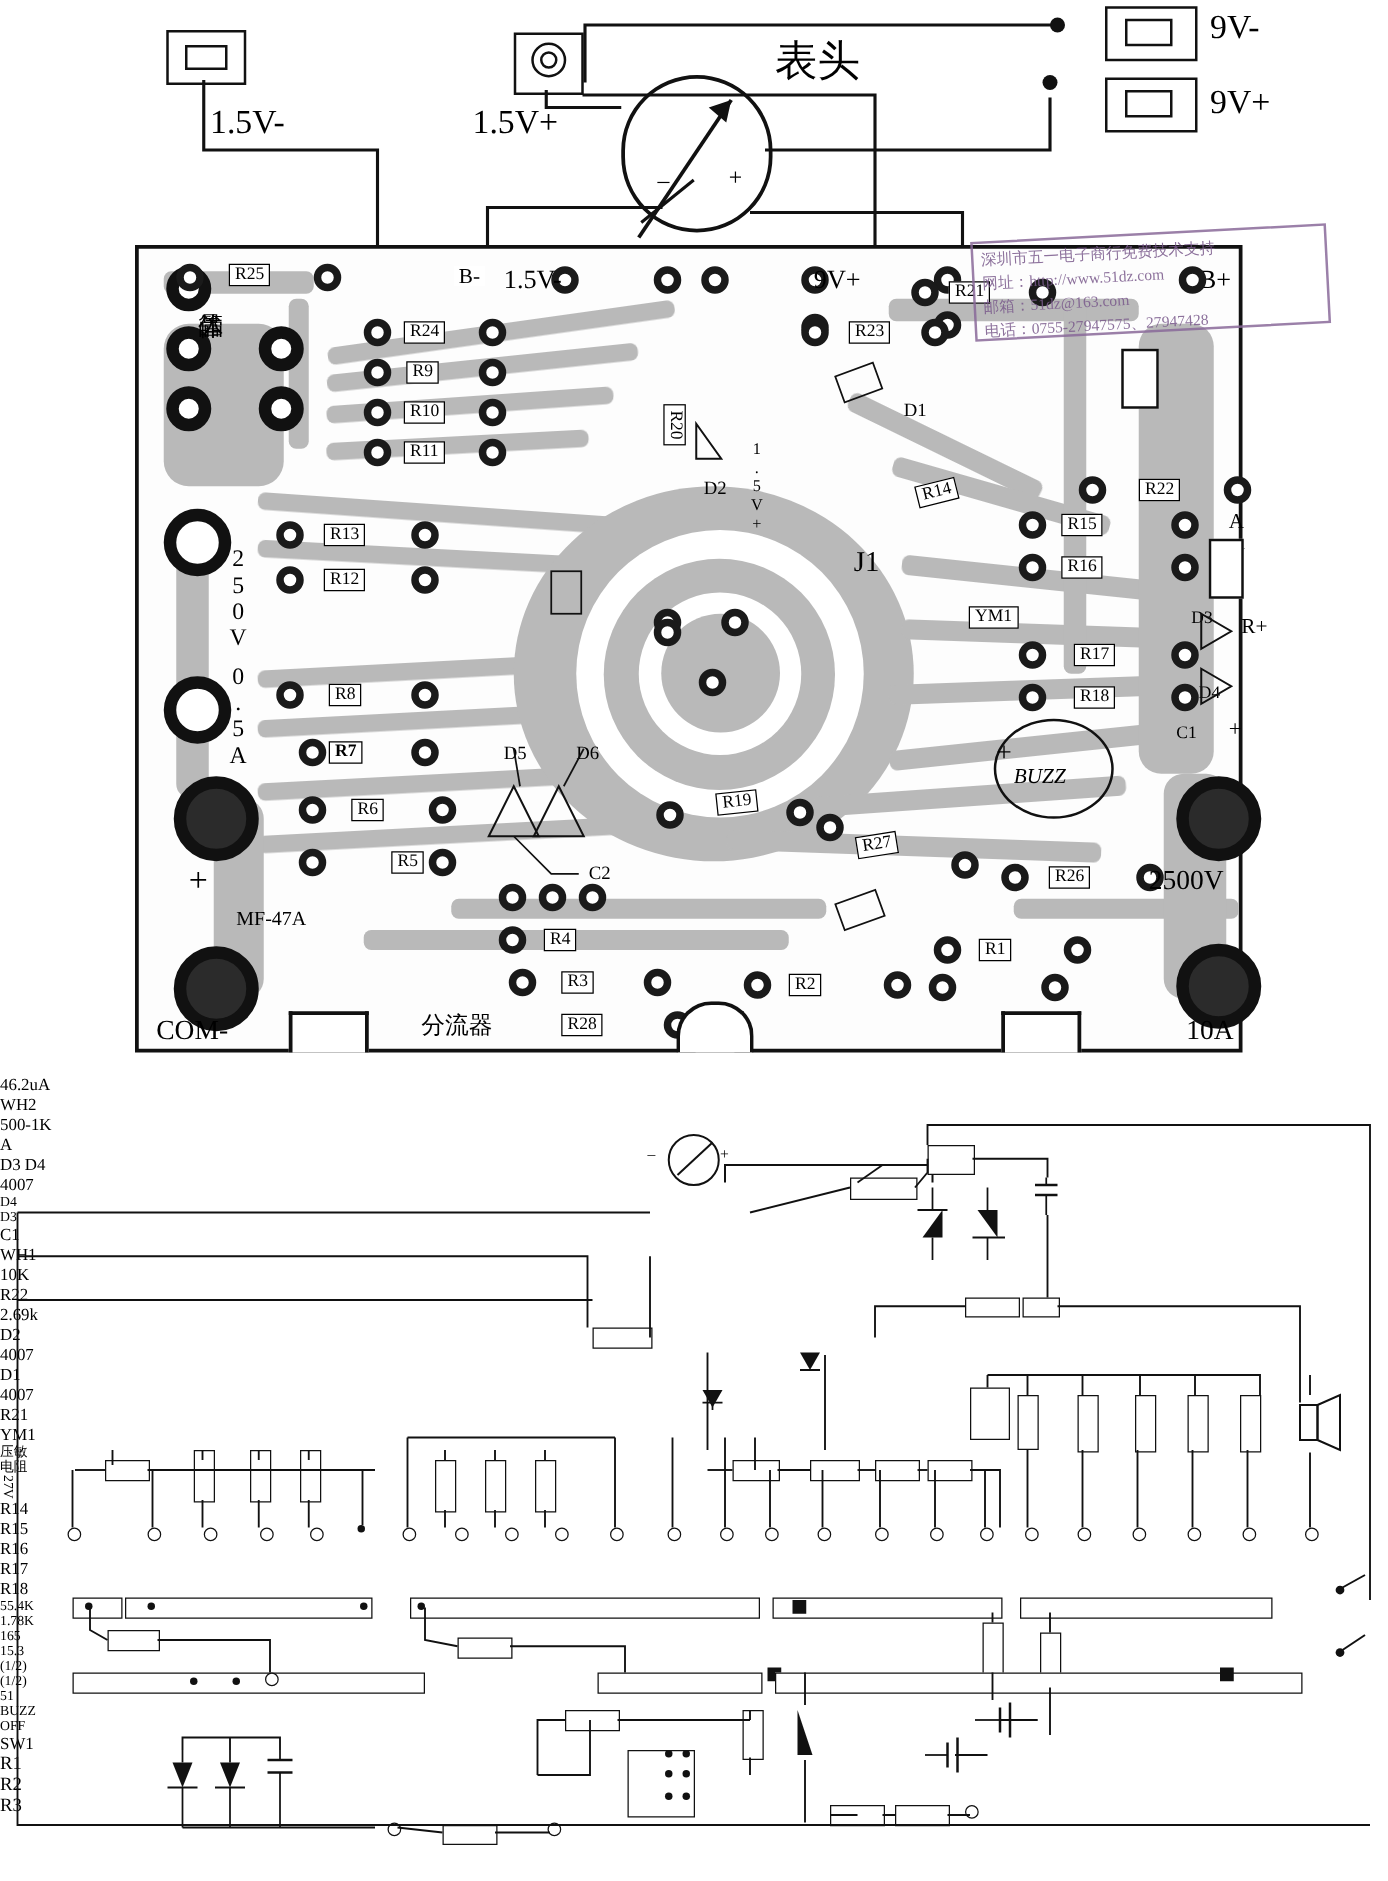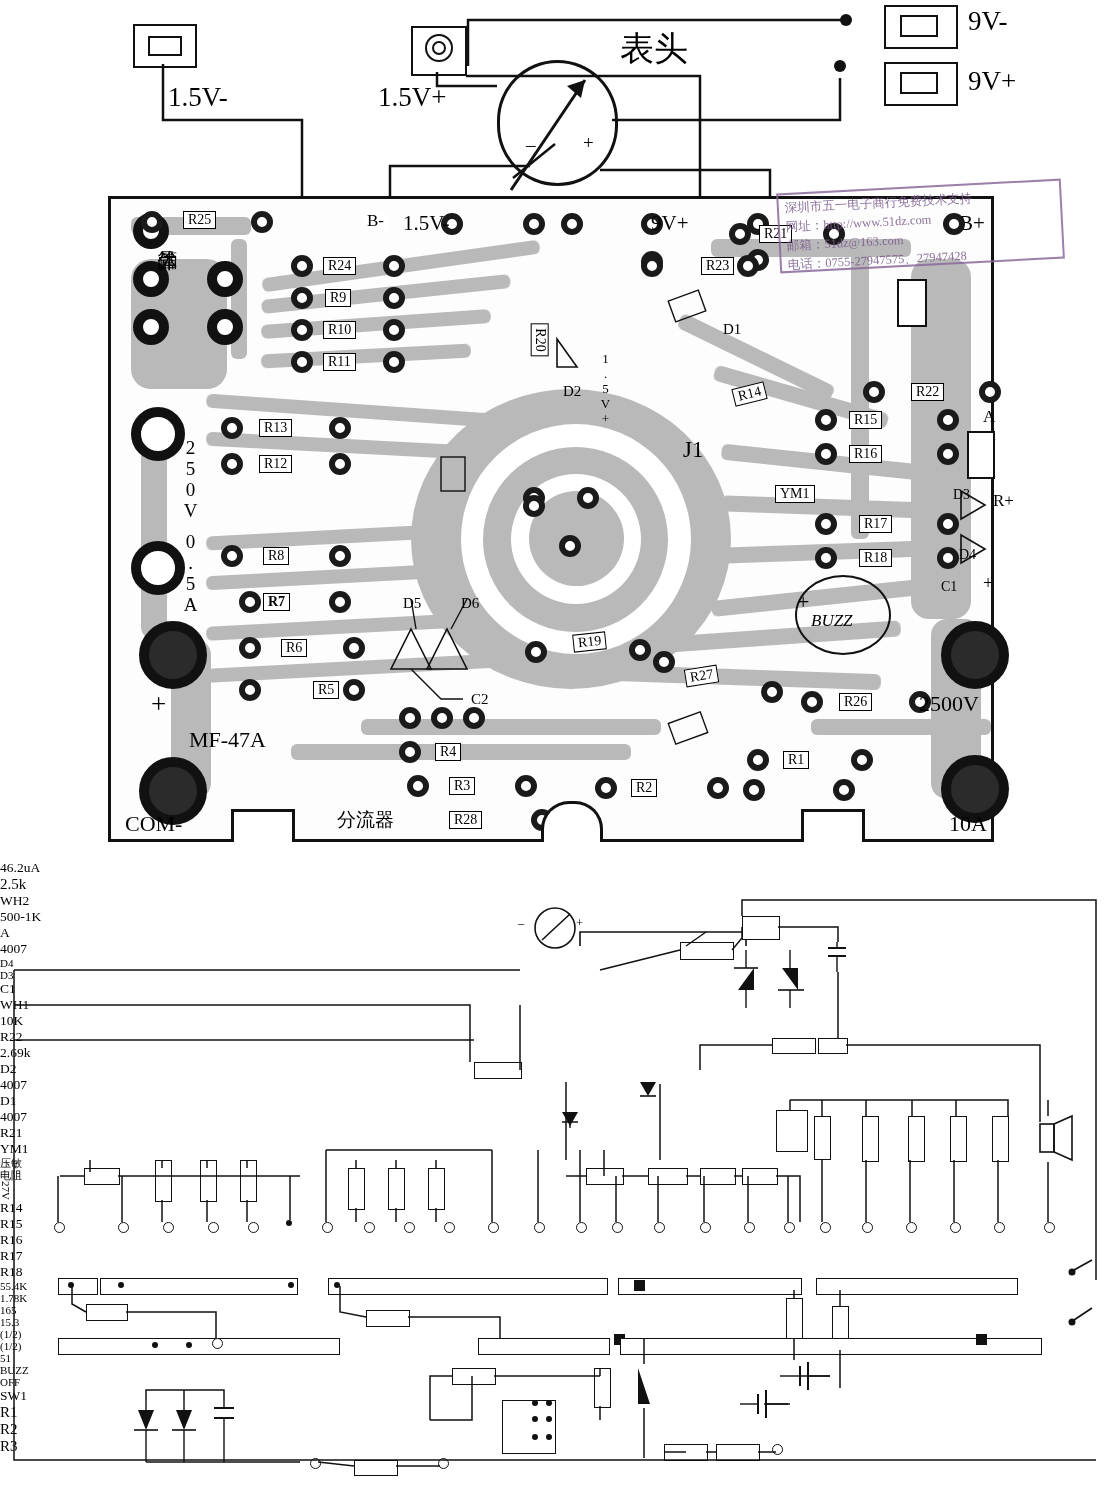--- a/index.html
+++ b/index.html
@@ -164,21 +164,21 @@
       <div class="label" style="left:520px;top:580px;">R2</div>
       <div class="label" style="left:672px;top:552px;">R1</div>
       <div class="label" style="left:728px;top:494px;">R26</div>
       <div class="label" style="left:574px;top:468px;transform:rotate(-9deg);">R27</div>
       <div class="label" style="left:462px;top:434px;transform:rotate(-6deg);">R19</div>
       <div class="label" style="left:748px;top:350px;">R18</div>
       <div class="label" style="left:748px;top:316px;">R17</div>
       <div class="label" style="left:738px;top:246px;">R16</div>
       <div class="label" style="left:738px;top:212px;">R15</div>
       <div class="label" style="left:800px;top:184px;">R22</div>
-      <div class="label" style="left:590px;top:58px;">R23</div>
+      <div class="label" style="left:568px;top:58px;">R23</div>
       <div class="label" style="left:648px;top:26px;">R21</div>
       <div class="label" style="left:412px;top:132px;transform:rotate(90deg);">R20</div>
       <div class="label" style="left:622px;top:186px;transform:rotate(-14deg);">R14</div>
 
       <div class="pad sm" style="left:30px;top:12px;"></div>
       <div class="pad sm" style="left:140px;top:12px;"></div>
       <div class="pad sm" style="left:180px;top:56px;"></div>
       <div class="pad sm" style="left:272px;top:56px;"></div>
       <div class="pad sm" style="left:180px;top:88px;"></div>
       <div class="pad sm" style="left:272px;top:88px;"></div>
@@ -259,21 +259,21 @@
       <div class="plain" style="left:686px;top:390px;font-size:22px;">+</div>
 
       <div class="bigpad" style="left:20px;top:208px;width:34px;height:34px;"></div>
       <div class="bigpad" style="left:20px;top:342px;width:34px;height:34px;"></div>
       <div class="plain vert" style="left:68px;top:238px;font-size:19px;">250V</div>
       <div class="plain vert" style="left:68px;top:332px;font-size:19px;">0.5A</div>
 
       <div class="bigpad" style="left:28px;top:558px;width:48px;height:48px;background:#2b2b2b;border-color:#111;"></div>
       <div class="bigpad" style="left:28px;top:422px;width:48px;height:48px;background:#2b2b2b;border-color:#111;"></div>
       <div class="plain big" style="left:40px;top:490px;">+</div>
-      <div class="plain" style="left:78px;top:528px;font-size:22px;">MF-47A</div>
+      <div class="plain" style="left:78px;top:528px;font-size:16px;">MF-47A</div>
       <div class="plain" style="left:14px;top:612px;font-size:22px;">COM-</div>
 
       <div class="bigpad" style="left:830px;top:422px;width:48px;height:48px;background:#2b2b2b;border-color:#111;"></div>
       <div class="bigpad" style="left:830px;top:556px;width:48px;height:48px;background:#2b2b2b;border-color:#111;"></div>
       <div class="plain" style="left:808px;top:492px;font-size:22px;">2500V</div>
       <div class="plain" style="left:838px;top:612px;font-size:22px;">10A</div>
       <div class="plain" style="left:226px;top:608px;font-size:19px;">分流器</div>
 
       <svg style="left:0;top:0;width:880px;height:640px;">
         <path d="M300 430 L320 470 L280 470 Z" fill="none" stroke="#111" stroke-width="1.6"></path>
@@ -310,34 +310,34 @@
 
   <div id="sch">
 
     <svg style="left:520px;top:40px;width:80px;height:60px;">
       <circle cx="35" cy="28" r="20" fill="none" stroke="#111" stroke-width="1.6"></circle>
       <path d="M22 40 L50 14" stroke="#111" stroke-width="1.6" fill="none"></path>
     </svg>
     <div class="t" style="left:518px;top:56px;">–</div>
     <div class="t" style="left:576px;top:56px;">+</div>
     <div class="t13" style="left:516px;top:108px;">46.2uA</div>
-    <div class="t13" style="left:596px;top:42px;font-size:15px;">2.5k</div>
     <svg style="left:576px;top:62px;width:180px;height:26px;">
       <polyline points="4,24 4,10 170,10 170,24" fill="none" stroke="#111" stroke-width="1.6"></polyline>
     </svg>
 
     <div class="res" style="left:680px;top:82px;width:52px;height:16px;"></div>
     <div class="t13" style="left:634px;top:108px;">WH2</div>
     <div class="t13" style="left:618px;top:128px;">500-1K</div>
     <svg style="left:680px;top:70px;width:60px;height:20px;">
       <polyline points="6,16 26,2" stroke="#111" stroke-width="1.4" fill="none"></polyline>
     </svg>
 
     <div class="res" style="left:742px;top:56px;width:36px;height:22px;"></div>
     <div class="t13" style="left:782px;top:38px;">A</div>
+    <div class="t13" style="left:752px;top:58px;">D3 D4</div>
     <div class="t13" style="left:818px;top:58px;">4007</div>
     <div class="t11" style="left:742px;top:148px;">D4</div>
     <div class="t11" style="left:786px;top:148px;">D3</div>
     <svg style="left:730px;top:90px;width:100px;height:60px;">
       <path d="M8 40 L24 18 L24 40 Z" fill="#111"></path>
       <path d="M4 18 L28 18" stroke="#111" stroke-width="1.6"></path>
       <path d="M52 18 L68 40 L68 18 Z" fill="#111"></path>
       <path d="M48 40 L74 40" stroke="#111" stroke-width="1.6"></path>
       <line x1="16" y1="0" x2="16" y2="18" stroke="#111" stroke-width="1.4"></line>
       <line x1="60" y1="0" x2="60" y2="18" stroke="#111" stroke-width="1.4"></line>

